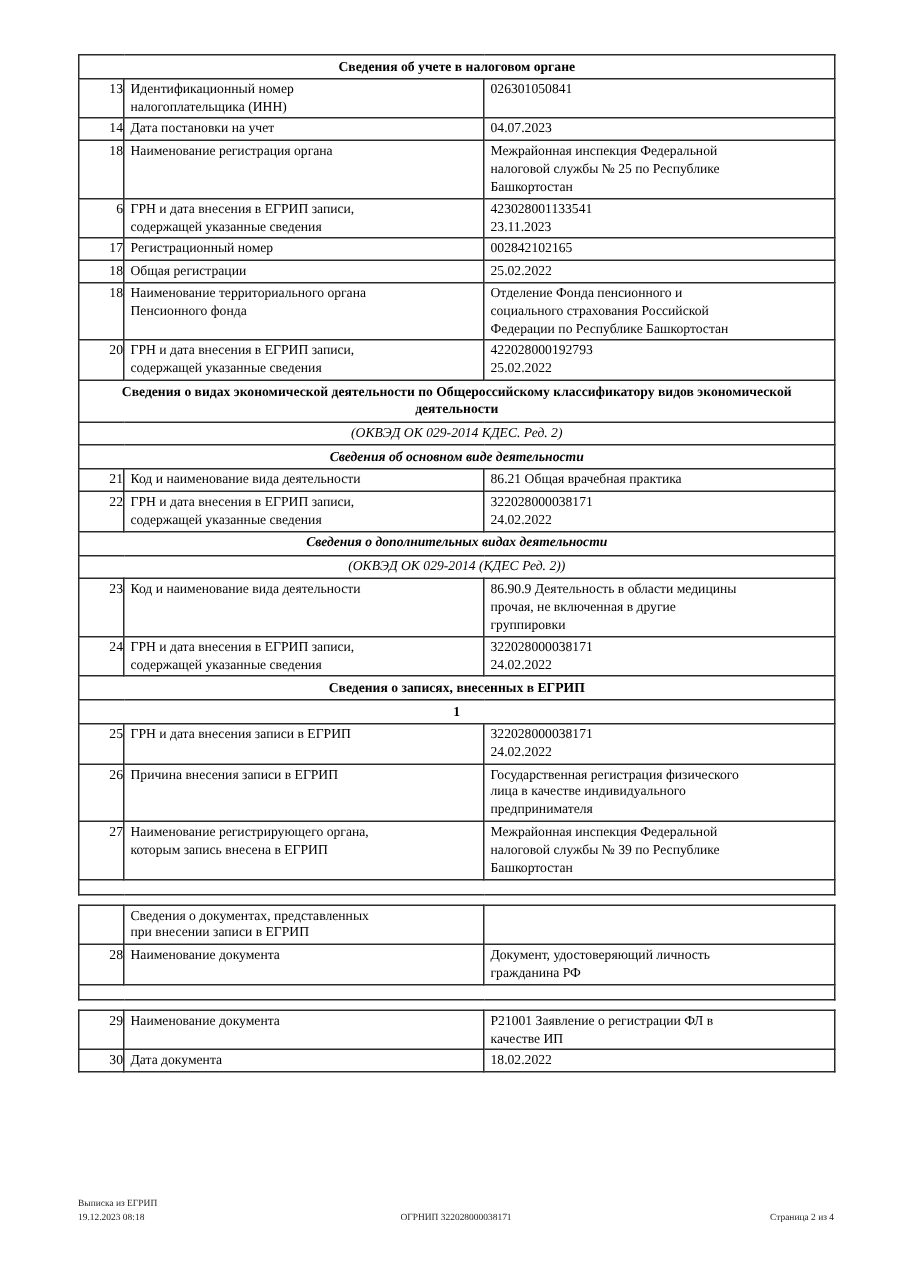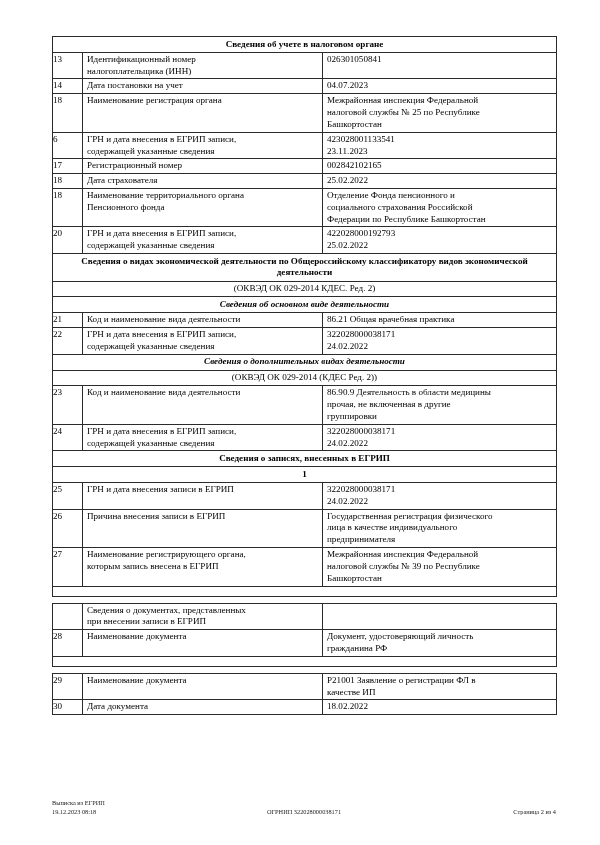--- a/index.html
+++ b/index.html
@@ -37,35 +37,36 @@
     border: 1px solid #2b2b2b;
     padding: 1px 3px 1px 4px;
     vertical-align: top;
     word-wrap: break-word;
   }
   col.c-num   { width: 30px; }
   col.c-label { width: 240px; }
   col.c-value { width: 234px; }
 
   td.num {
-    text-align: left;
+    text-align: right;
     padding-left: 0;
     padding-right: 0;
   }
   td.label { text-align: left; }
   td.value { text-align: left; }
 
   tr.section-head td {
     text-align: center;
     font-weight: bold;
     padding: 1.5px 6px;
     line-height: 1.30;
   }
   tr.section-sub td {
     text-align: center;
+    font-style: italic;
     padding: 1.5px 6px;
     line-height: 1.30;
   }
   tr.section-sub-bold td {
     text-align: center;
     font-style: italic;
     font-weight: bold;
     padding: 1.5px 6px;
     line-height: 1.30;
     margin-left: 21px;
@@ -170,21 +171,21 @@
       </tr>
 
 
       <tr>
         <td class="num">17</td>
         <td class="label nowrap">Регистрационный номер</td>
         <td class="value nowrap">002842102165</td>
       </tr>
       <tr>
         <td class="num">18</td>
-        <td class="label nowrap">Дата страхователя</td>
+        <td class="label nowrap">Общая регистрации</td>
         <td class="value nowrap">25.02.2022</td>
       </tr>
       <tr>
         <td class="num">18</td>
         <td class="label nowrap">Наименование территориального органа
 Пенсионного фонда</td>
         <td class="value nowrap">Отделение Фонда пенсионного и
 социального страхования Российской
 Федерации по Республике Башкортостан</td>
       </tr>

